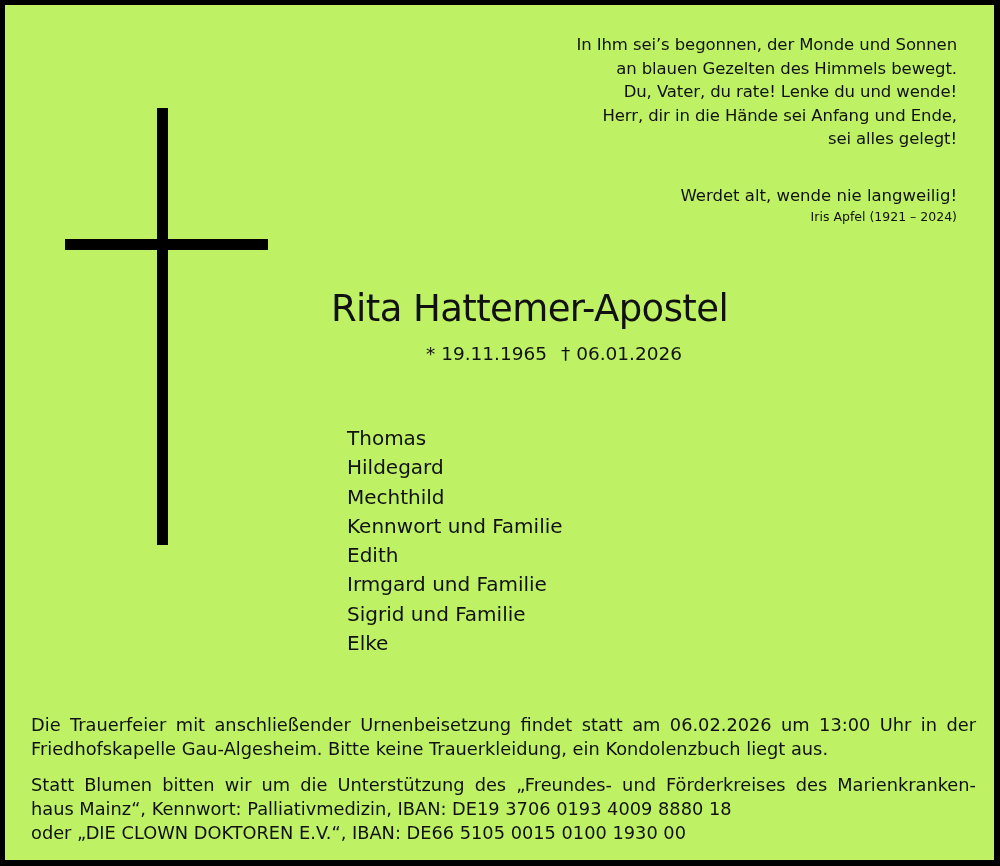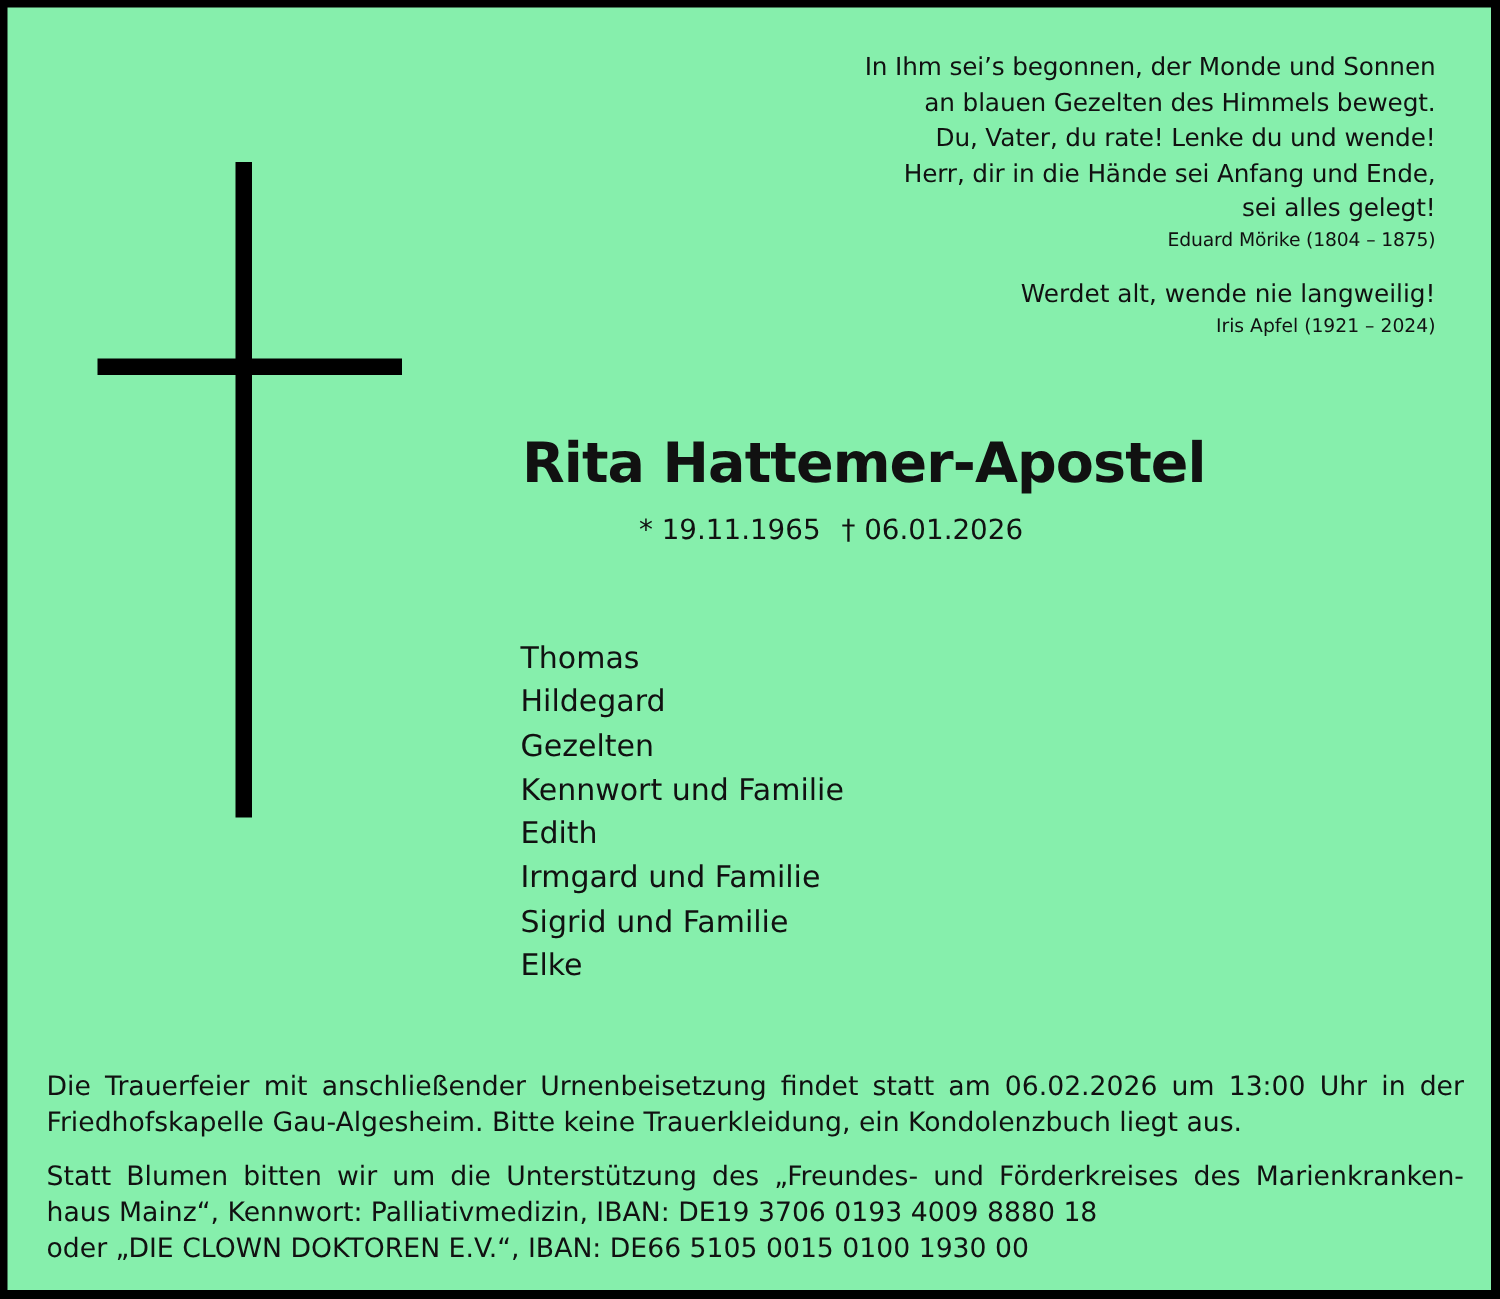--- a/index.html
+++ b/index.html
@@ -1,30 +1,30 @@
 <!DOCTYPE html>
 <html><head>
   <meta charset="utf-8">
   <style>
     html, body { margin: 0; padding: 0; background: #000; }
     body { width: 1000px; height: 866px; position: relative; overflow: hidden;
       font-family: "DejaVu Sans", sans-serif; color: #111; }
     .frame { position: absolute; left: 5px; top: 5px; width: 989px; height: 855px;
-      background: #86efac; }
+      background: #bef264; }
     .cross-v { position: absolute; left: 152px; top: 103px; width: 11px; height: 437px; background: #000; }
     .cross-h { position: absolute; left: 60px; top: 234px; width: 203px; height: 11px; background: #000; }
 
     .poem { position: absolute; right: 37px; top: 28px; text-align: right;
       font-size: 16.5px; line-height: 23.5px; letter-spacing: -0.1px; }
     .poem .line { display: block; white-space: nowrap; }
     .attr { display: block; font-size: 12.5px; line-height: 18px; white-space: nowrap; }
     .quote2 { position: absolute; right: 37px; top: 179px; text-align: right; }
     .quote2 .line { display: block; font-size: 16.5px; line-height: 23.5px; white-space: nowrap; }
 
-    .name { position: absolute; left: 343px; top: 280px; font-size: 37px; font-weight: bold;
+    .name { position: absolute; left: 326px; top: 280px; font-size: 37px; font-weight: normal;
       letter-spacing: -0.6px; white-space: nowrap; line-height: 48px; }
     .dates { position: absolute; top: 336px; font-size: 18.5px; white-space: nowrap; line-height: 26px; }
     .dates.birth { left: 421px; }
     .dates.death { left: 556px; }
 
     .family { position: absolute; left: 342px; top: 419px; font-size: 20px; line-height: 29.3px; }
     .family .member { display: block; white-space: nowrap; }
 
     .para { position: absolute; left: 26px; width: 945px; font-size: 17.8px; line-height: 24px;
       text-align: justify; }
@@ -41,36 +41,35 @@
     <div class="cross-v"></div>
     <div class="cross-h"></div>
   </div>
 
   <div class="poem">
     <span class="line">In Ihm sei’s begonnen, der Monde und Sonnen</span>
     <span class="line">an blauen Gezelten des Himmels bewegt.</span>
     <span class="line">Du, Vater, du rate! Lenke du und wende!</span>
     <span class="line">Herr, dir in die Hände sei Anfang und Ende,</span>
     <span class="line">sei alles gelegt!</span>
-    <span class="attr">Eduard Mörike (1804 – 1875)</span>
   </div>
 
   <div class="quote2">
     <span class="line">Werdet alt, wende nie langweilig!</span>
     <span class="attr">Iris Apfel (1921 – 2024)</span>
   </div>
 
   <div class="name">Rita Hattemer-Apostel</div>
   <div class="dates birth">* 19.11.1965</div>
   <div class="dates death">† 06.01.2026</div>
 
   <div class="family">
     <span class="member">Thomas</span>
     <span class="member">Hildegard</span>
-    <span class="member">Gezelten</span>
+    <span class="member">Mechthild</span>
     <span class="member">Kennwort und Familie</span>
     <span class="member">Edith</span>
     <span class="member">Irmgard und Familie</span>
     <span class="member">Sigrid und Familie</span>
     <span class="member">Elke</span>
   </div>
 
   <div class="para p1">
     <span class="row just">Die Trauerfeier mit anschließender Urnenbeisetzung findet statt am 06.02.2026 um 13:00 Uhr in der</span>
     <span class="row">Friedhofskapelle Gau-Algesheim. Bitte keine Trauerkleidung, ein Kondolenzbuch liegt aus.</span>

